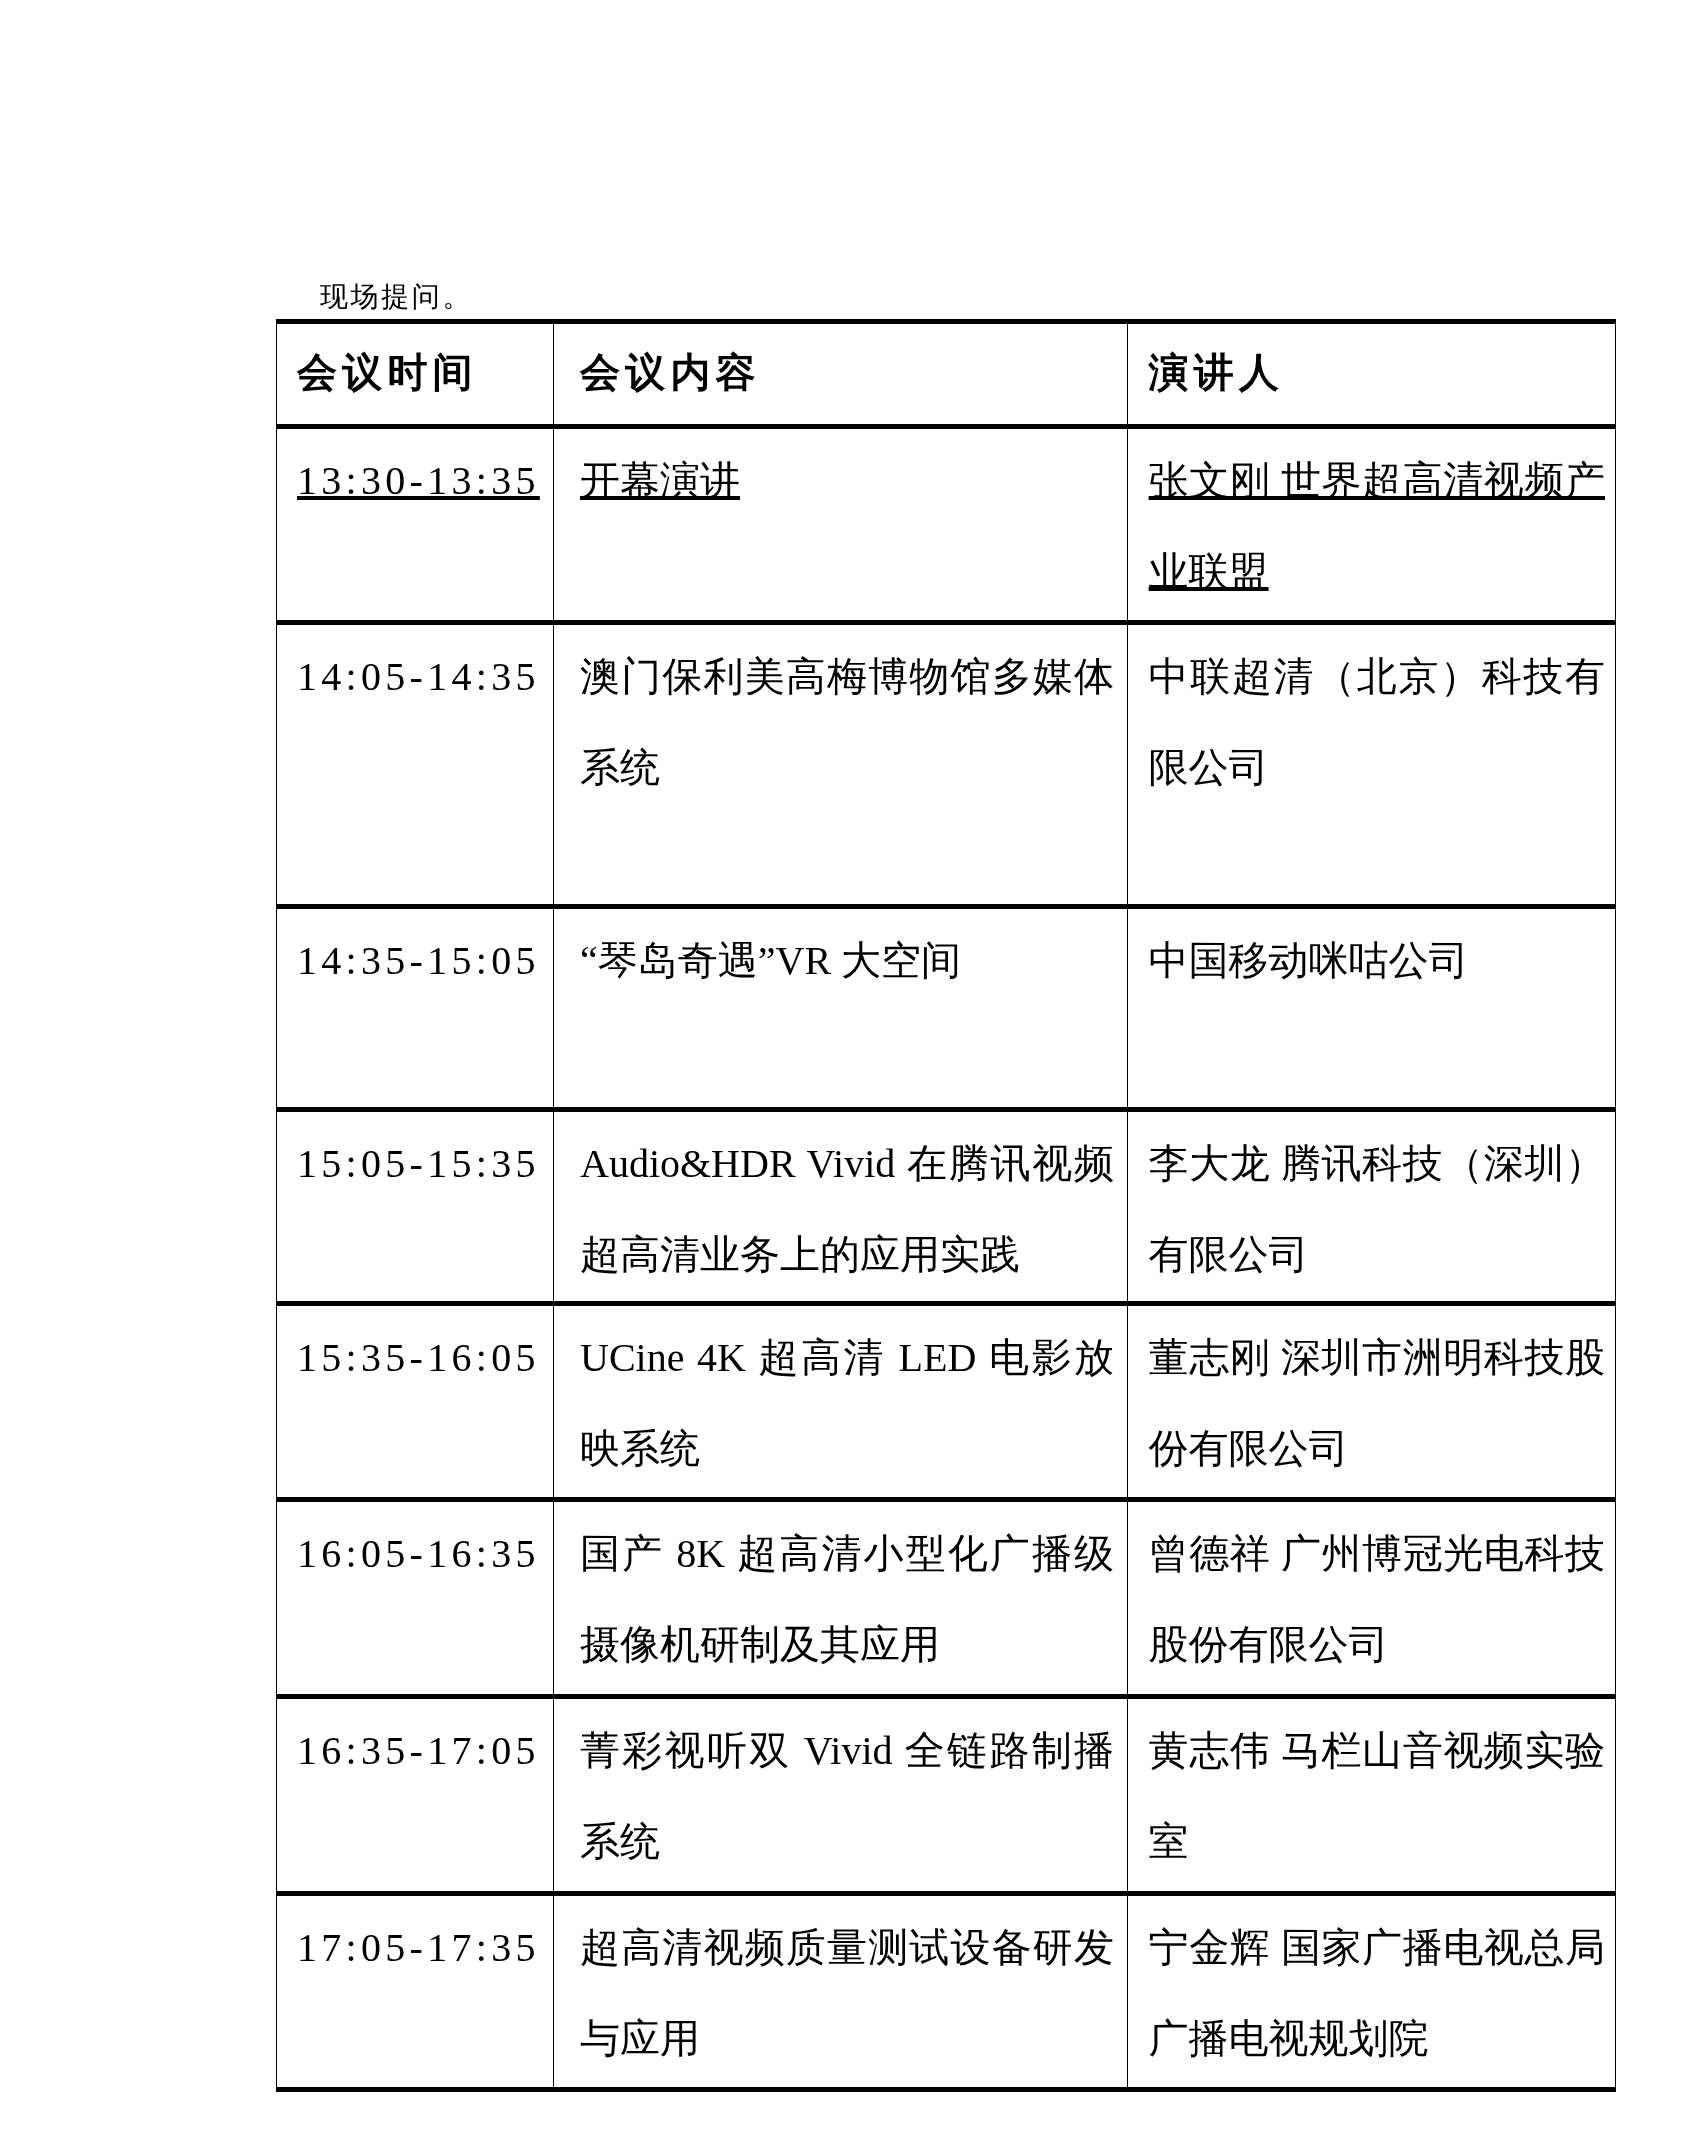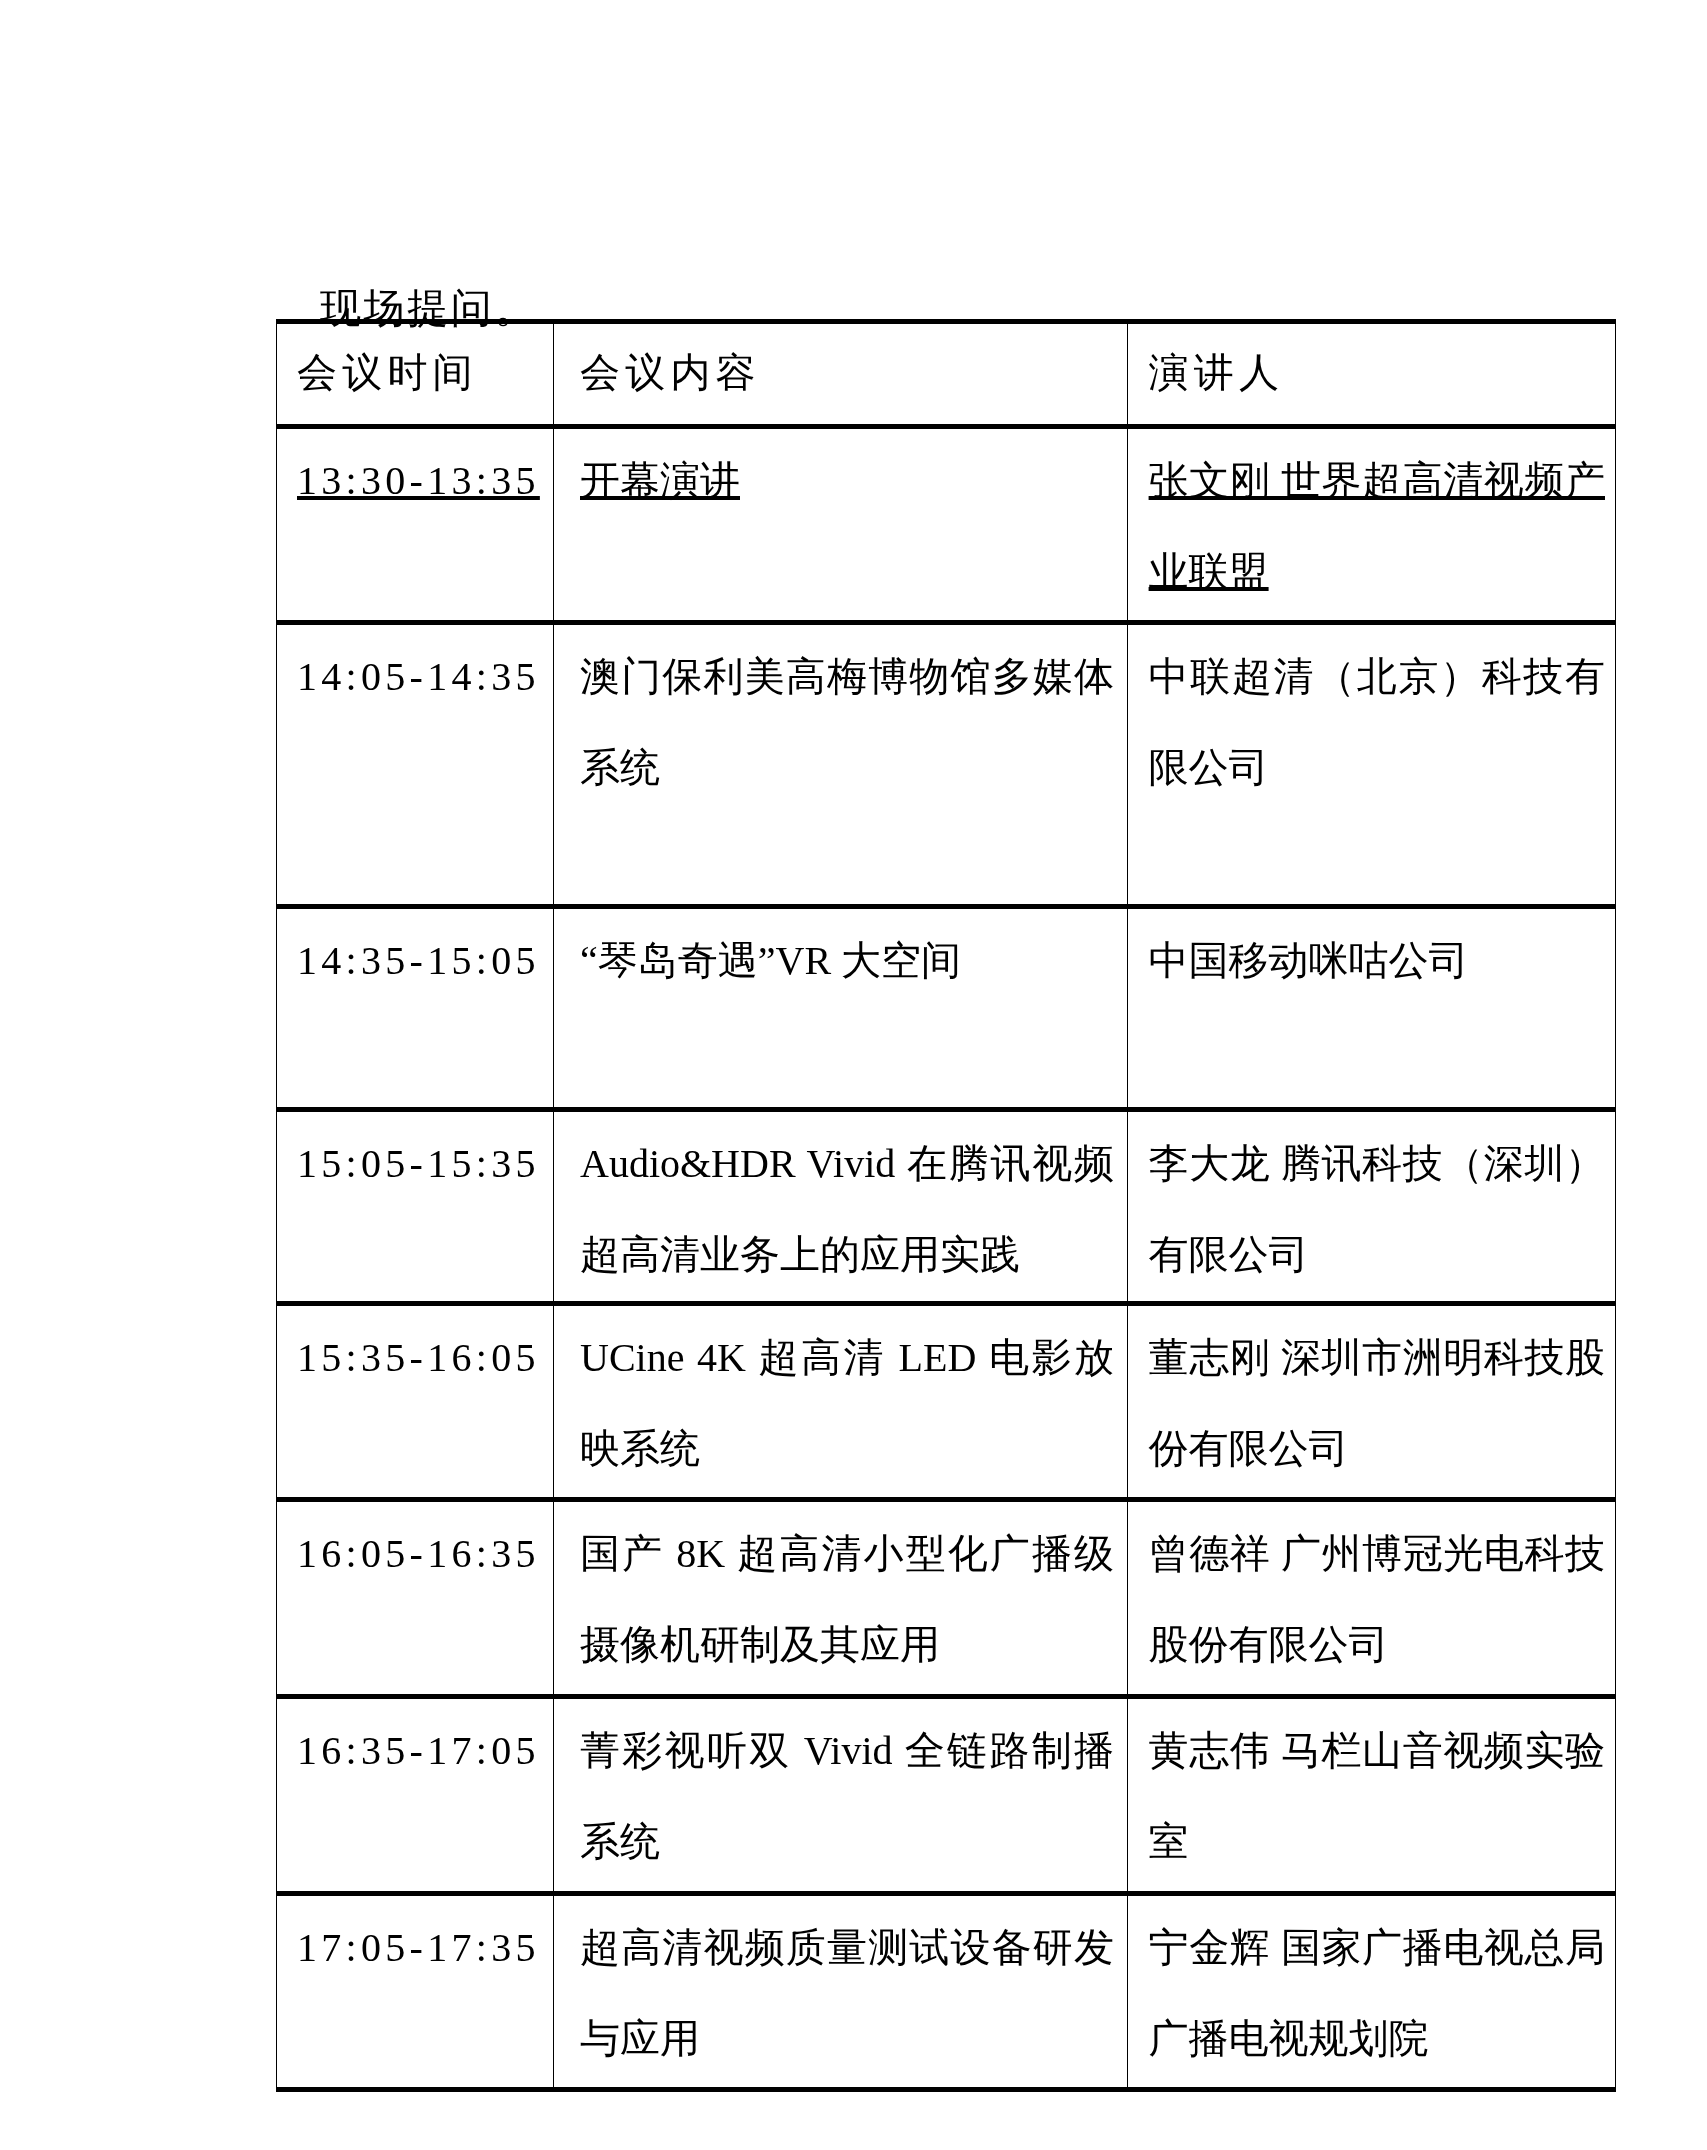--- a/index.html
+++ b/index.html
@@ -10,22 +10,22 @@
   body {
     width: 1707px;
     height: 2414px;
     position: relative;
     font-family: "Liberation Serif", "DejaVu Serif", serif;
     color: #000000;
   }
   .intro {
     position: absolute;
     left: 320px;
-    top: 240px;
-    font-size: 41px;
+    top: 250px;
+    font-size: 28px;
     letter-spacing: 2.6px;
     white-space: nowrap;
   }
   table.agenda {
     position: absolute;
     left: 276px;
     top: 319px;
     width: 1339px;
     border-collapse: collapse;
     table-layout: fixed;
@@ -34,21 +34,21 @@
   table.agenda td {
     border: 1.7px solid #000000;
     border-top-width: 5.2px;
     border-bottom-width: 5.2px;
     vertical-align: top;
     font-size: 40px;
     line-height: 91px;
     overflow: hidden;
   }
   table.agenda th {
-    font-weight: normal;
+    font-weight: bold;
     text-align: left;
     letter-spacing: 5.2px;
     padding-top: 3.4px;
   }
   table.agenda td {
     font-weight: normal;
     padding-top: 6px;
   }
   .col-time {
     padding-left: 20px;

